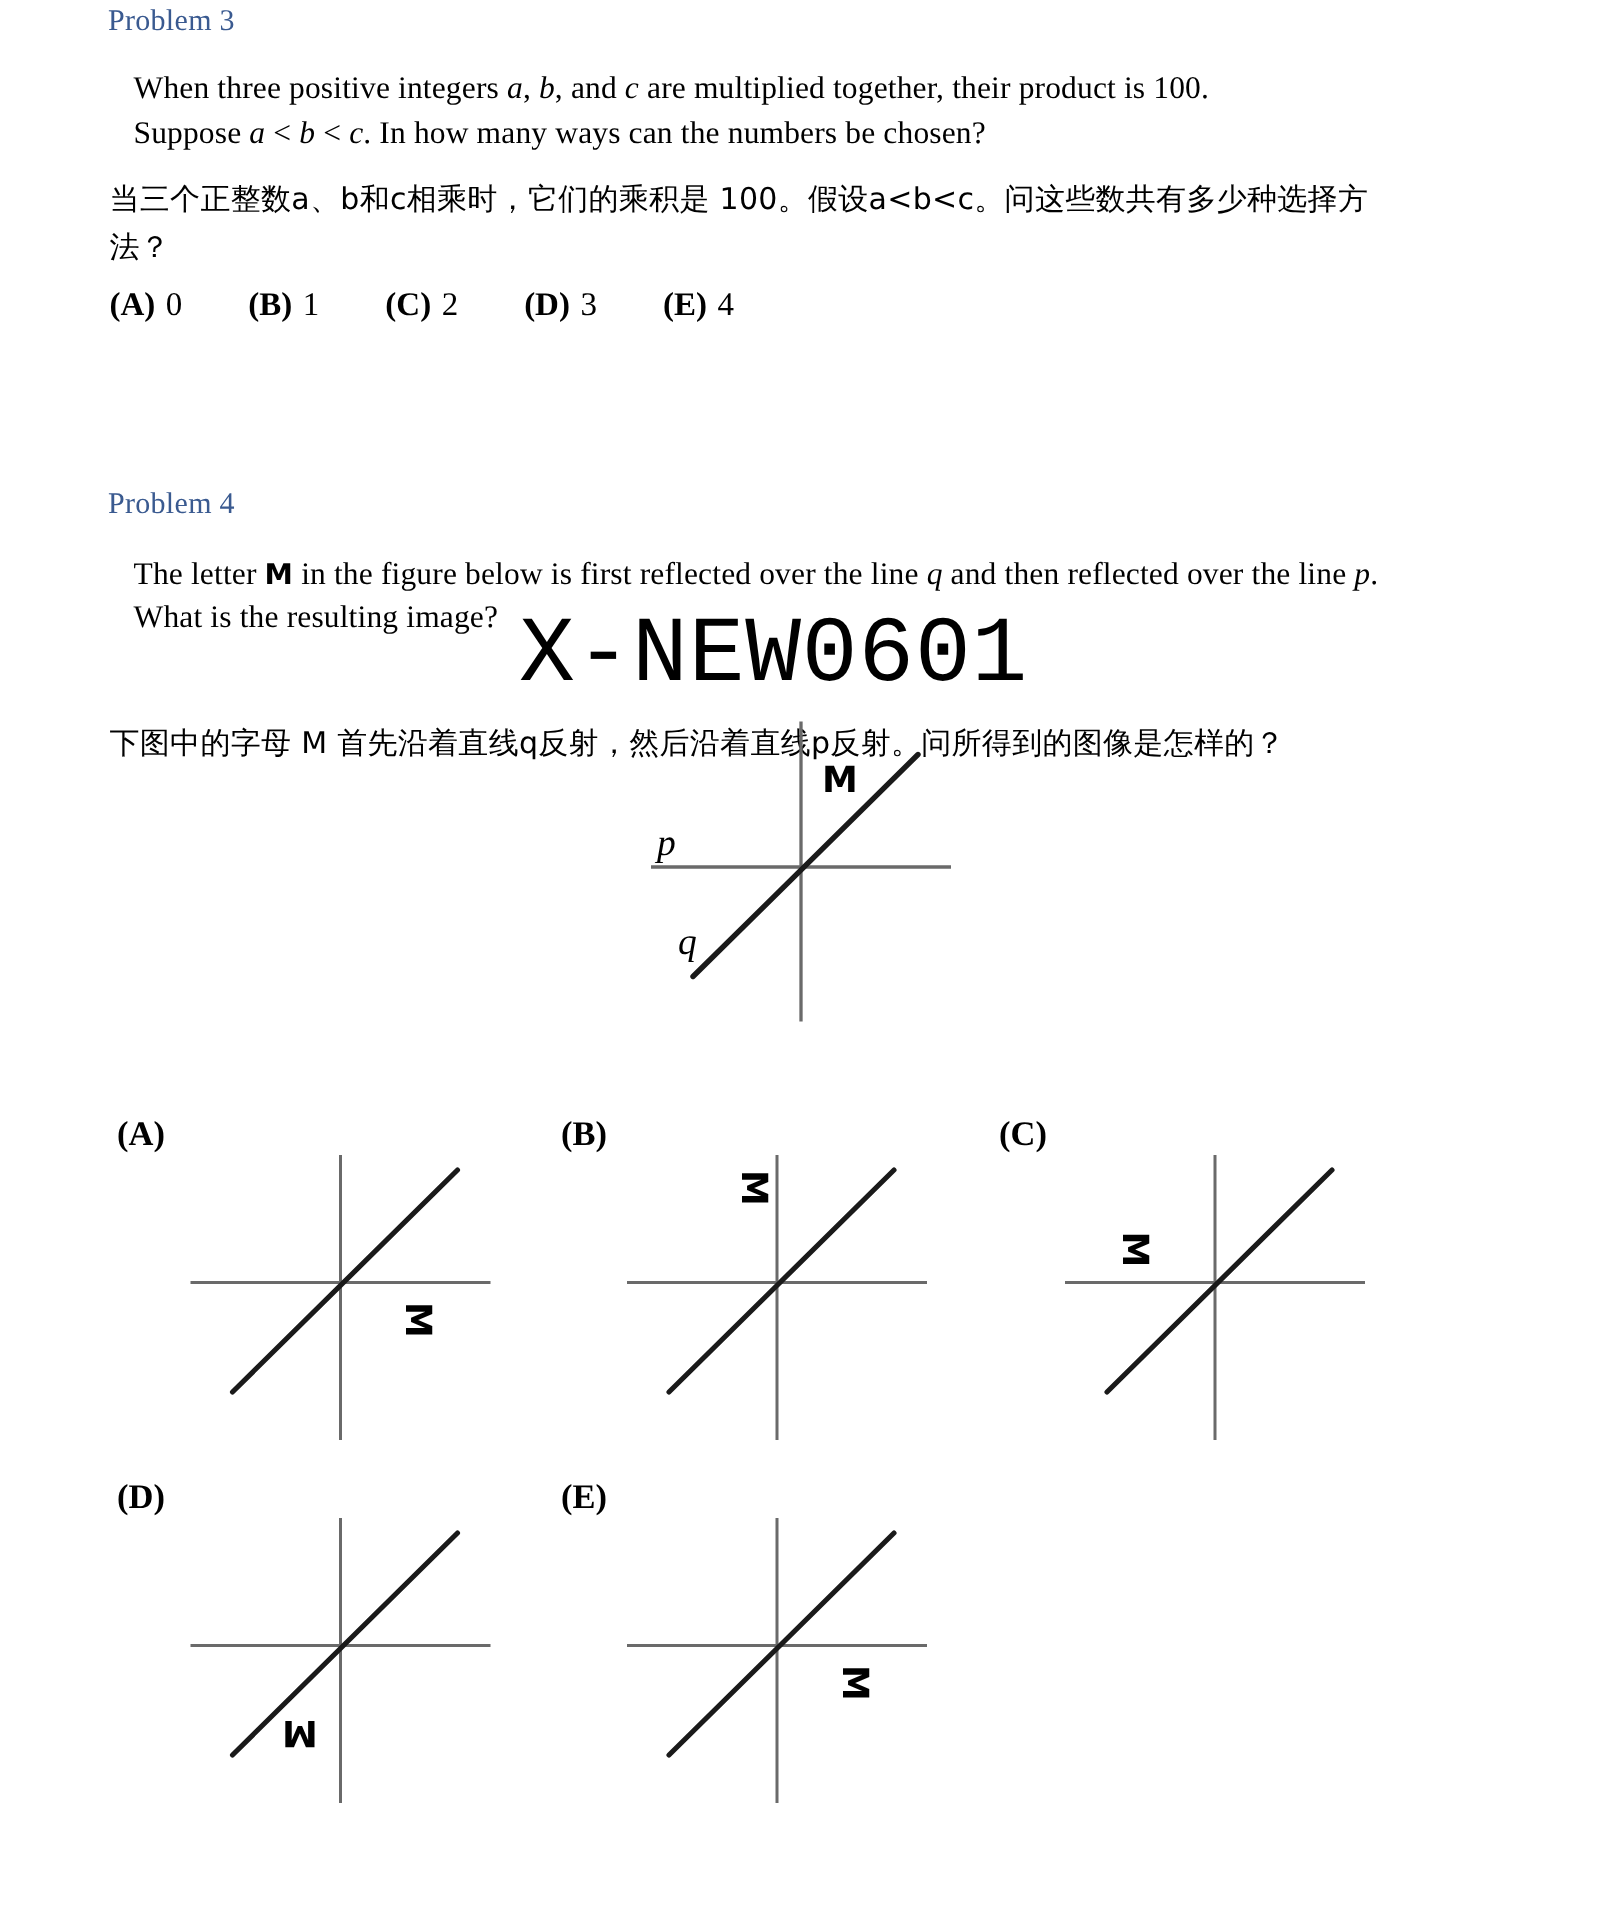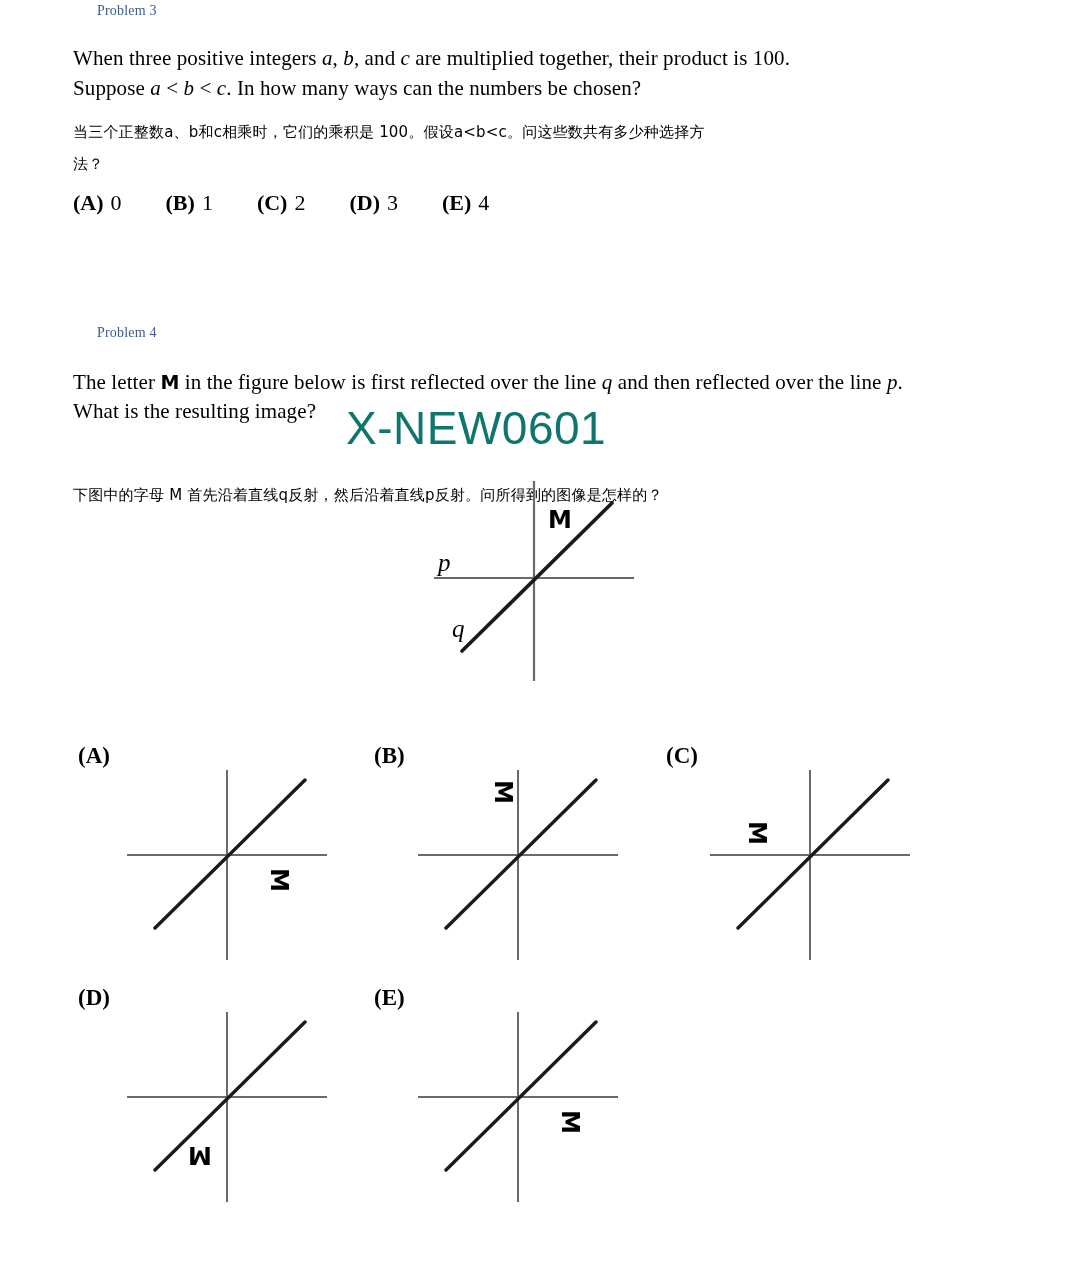--- a/index.html
+++ b/index.html
@@ -18,42 +18,41 @@
 
   .page {
     position: absolute;
     inset: 0;
   }
 
   
   .problem-heading {
     position: absolute;
     left: 72px;
-    font-size: 14px;
+    font-size: 20px;
     color: #3a5a90;
     letter-spacing: 0.2px;
     white-space: nowrap;
-    margin-left: 25px;
   }
   #heading-p3 { top: 3px; }
   #heading-p4 { top: 325px; text-align: center; }
 
   
   .eng-line {
     position: absolute;
-    left: 73px;
+    left: 89px;
     font-size: 21px;
     line-height: 28px;
     white-space: nowrap;
     letter-spacing: 0.1px;
   }
   .cjk-line {
     position: absolute;
     left: 73px;
-    font-size: 15px;
+    font-size: 20px;
     line-height: 32px;
     white-space: nowrap;
     font-family: "DejaVu Sans", "Liberation Sans", sans-serif;
     letter-spacing: 0.2px;
   }
   .mathvar {
     font-family: "Liberation Serif", "DejaVu Serif", serif;
     font-style: italic;
   }
   .upM {
@@ -89,23 +88,23 @@
   }
   #p3-choices .choice .val {
     margin-left: 7px;
   }
 
   
   #watermark {
     position: absolute;
     left: 346px;
     top: 401px;
-    font-size: 46px;
-    font-family: Liberation Sans, sans-serif;
-    color: #0f766e;
+    font-size: 62px;
+    font-family: Liberation Mono, monospace;
+    color: #000000;
     letter-spacing: 0.5px;
     white-space: nowrap;
     z-index: 40;
   }
 
   
   .fig {
     position: absolute;
   }
   .fig svg { display: block; }

